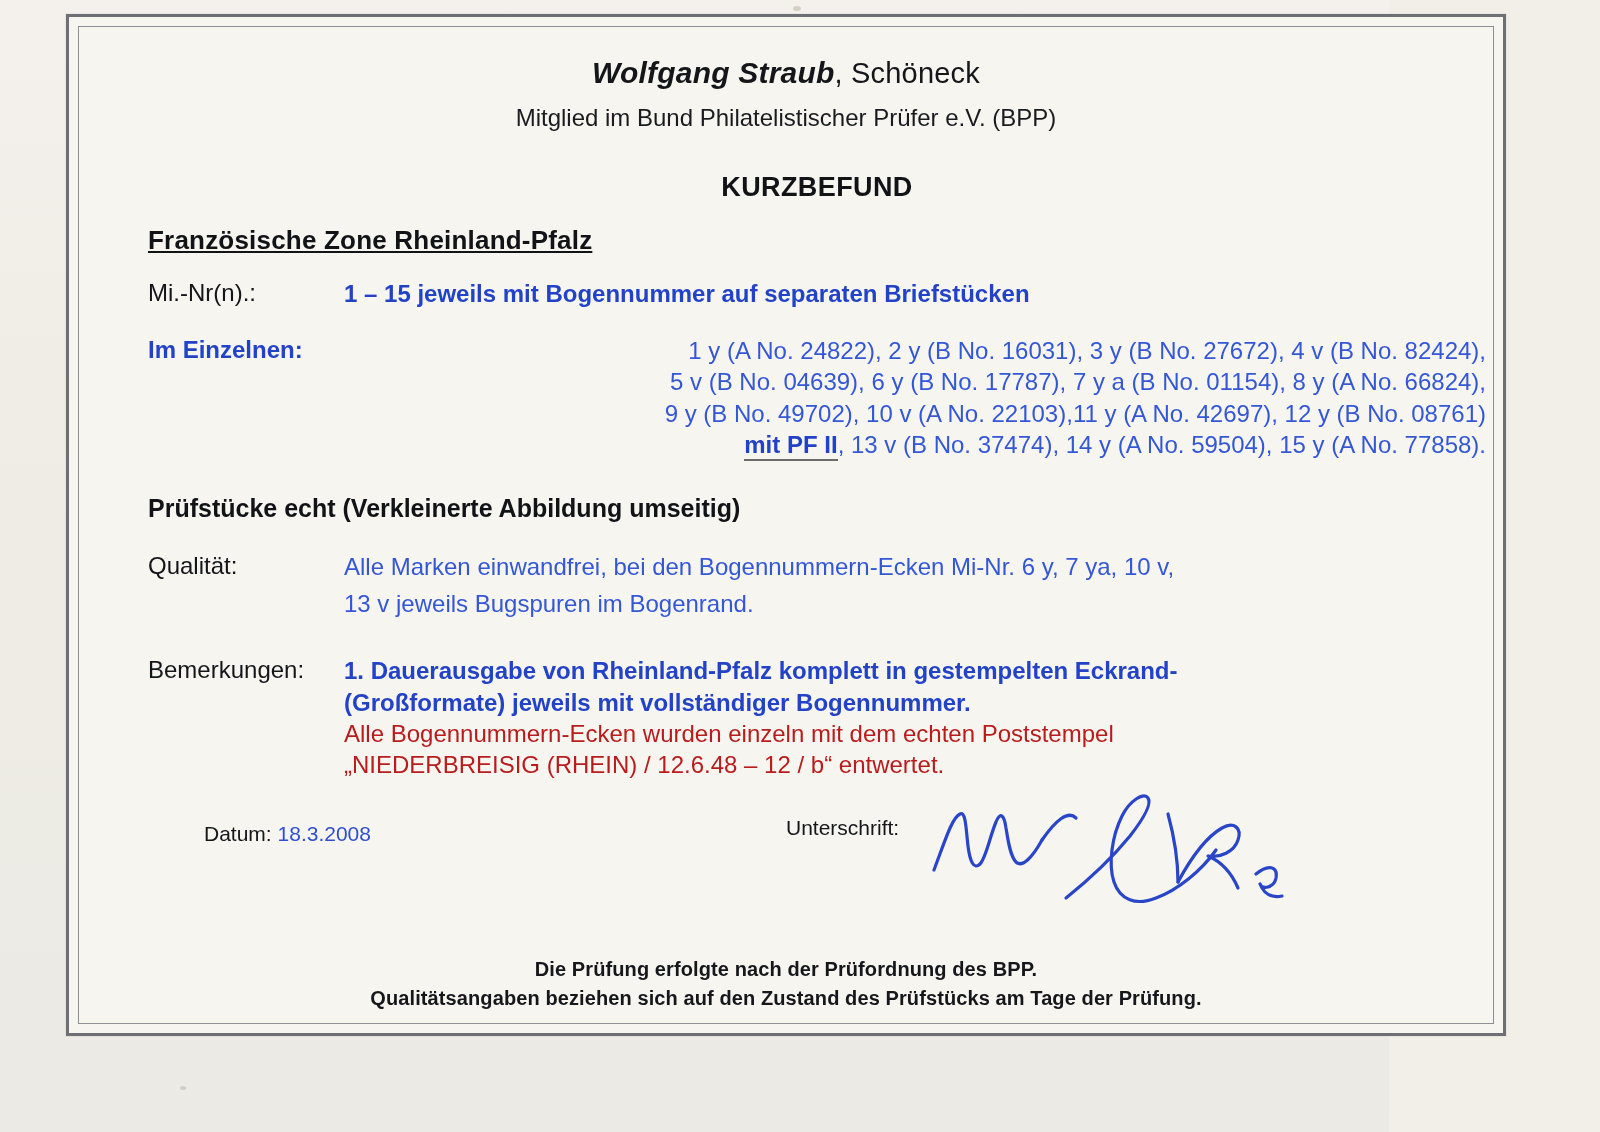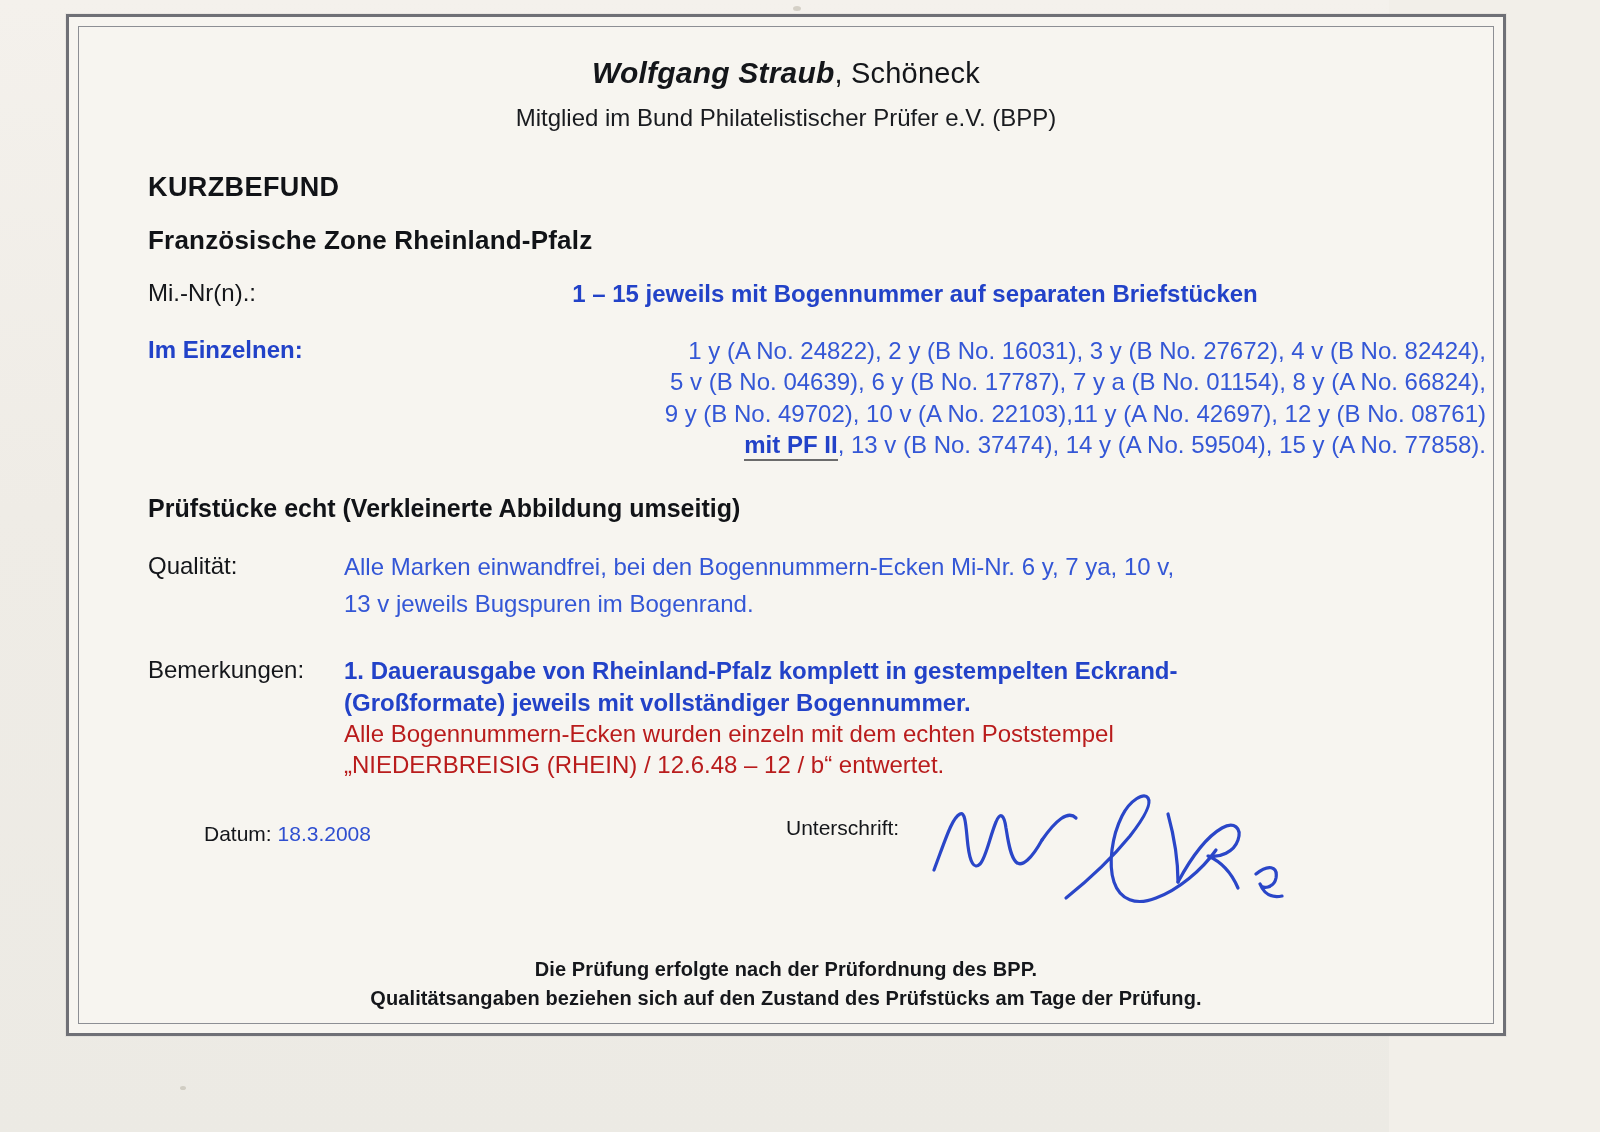--- a/index.html
+++ b/index.html
@@ -74,27 +74,29 @@
 
   .title-block {
     margin-top: 40px;
     padding-left: 62px;
   }
   .kurzbefund {
     font-size: 27px;
     font-weight: bold;
     color: #111317;
     letter-spacing: 0.4px;
+    text-align: center;
   }
   .zone {
     font-size: 26px;
     font-weight: bold;
     color: #111317;
     margin-top: 22px;
     letter-spacing: 0.2px;
+    text-decoration: underline;
   }
 
   .row {
     display: flex;
     padding-left: 62px;
     margin-top: 18px;
   }
   .row .label {
     width: 196px;
     flex: 0 0 196px;
@@ -106,21 +108,21 @@
     color: #2242c8;
     font-weight: bold;
   }
   .row .value {
     flex: 1 1 auto;
     font-size: 24px;
     color: #2f4fd0;
     line-height: 1.30;
   }
   .mi-row { margin-top: 22px; }
-  .mi-row .value { font-weight: bold; color: #2242c8; font-size: 24px; text-align: center; }
+  .mi-row .value { font-weight: bold; color: #2242c8; font-size: 24px; }
 
   .einzeln-row { margin-top: 26px; }
   .einzeln-row .value { color: #3457d6; }
   .einzeln-row .value .line { white-space: nowrap; text-align: right; }
   .pf-underline {
     font-weight: bold;
     color: #2242c8;
     border-bottom: 2px solid #6b6b6b;
     padding-bottom: 1px;
   }

